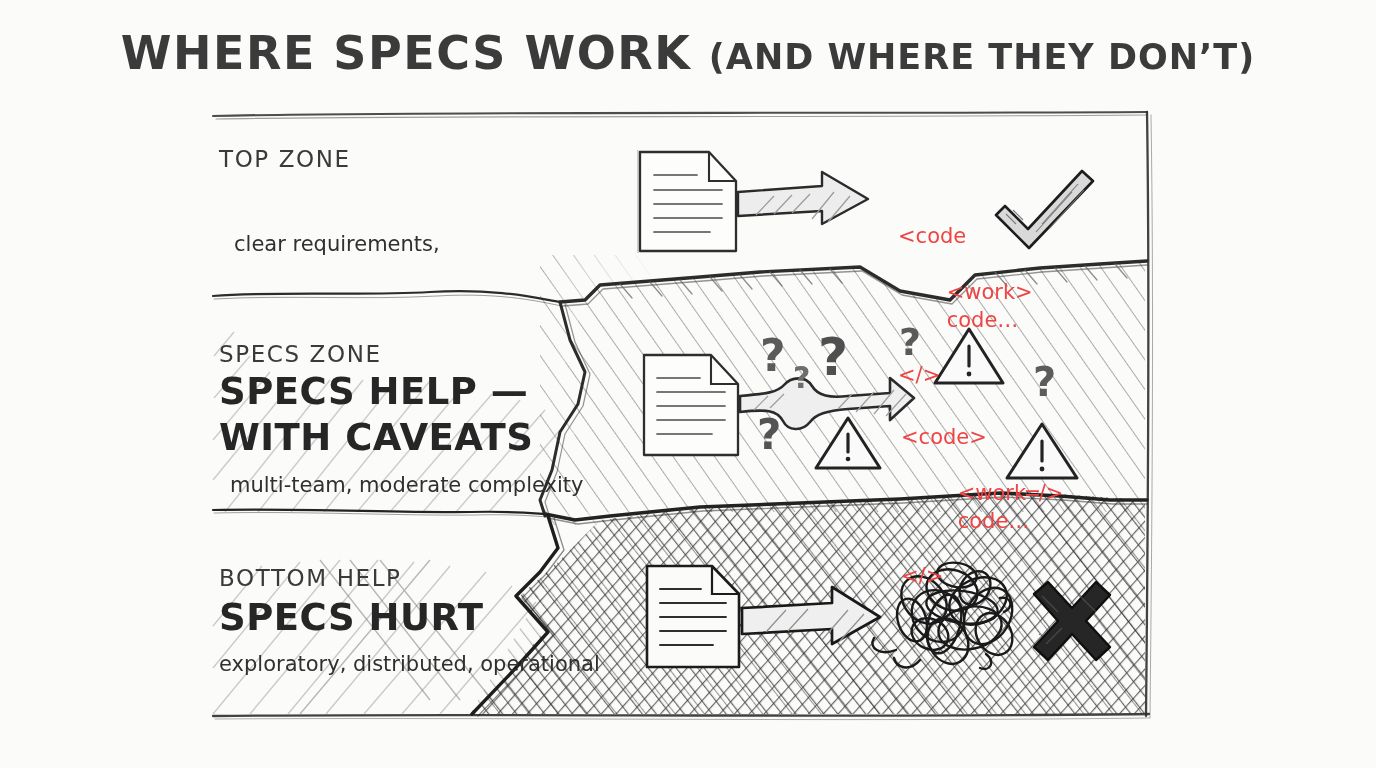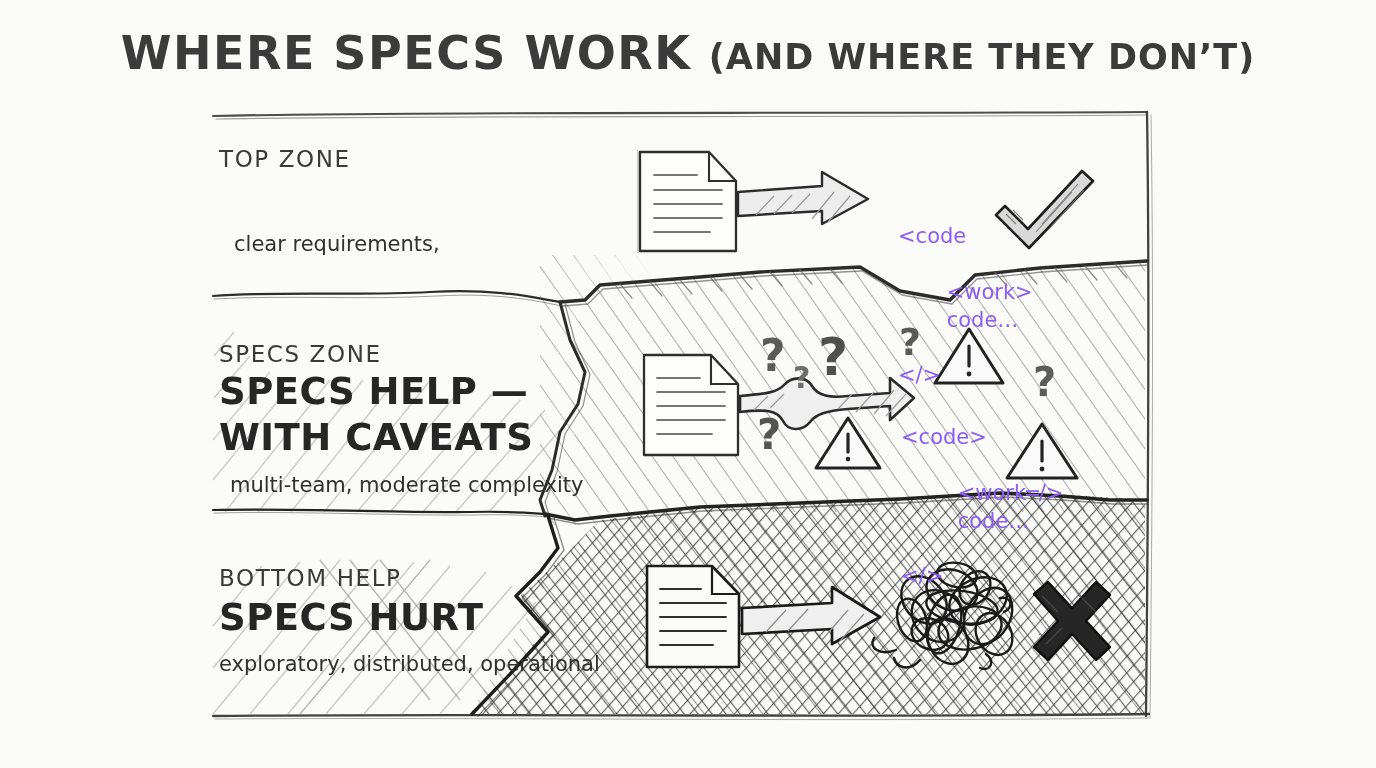--- a/index.html
+++ b/index.html
@@ -31,21 +31,21 @@
     font-weight:700;font-size:37px;letter-spacing:0.5px;color:#262626;
     line-height:0.98em;
   }
   .zone-sub{
     font-family:"DejaVu Sans", sans-serif;
     font-weight:400;font-size:21px;color:#303030;line-height:1.22em;
   }
 
   .code{
     font-family:"DejaVu Sans", sans-serif;
-    font-weight:500;font-size:21px;color:#8b5cf6;line-height:1.32em;
+    font-weight:500;font-size:21px;color:#ef4444;line-height:1.32em;
   }
   .code .i1{padding-left:22px;display:inline-block;}
   .code .i2{padding-left:30px;display:inline-block;}
 
   .qm{
     position:absolute;
     font-family:"DejaVu Sans", sans-serif;
     font-weight:700;color:#5b5b5b;
     line-height:1em;
   }

